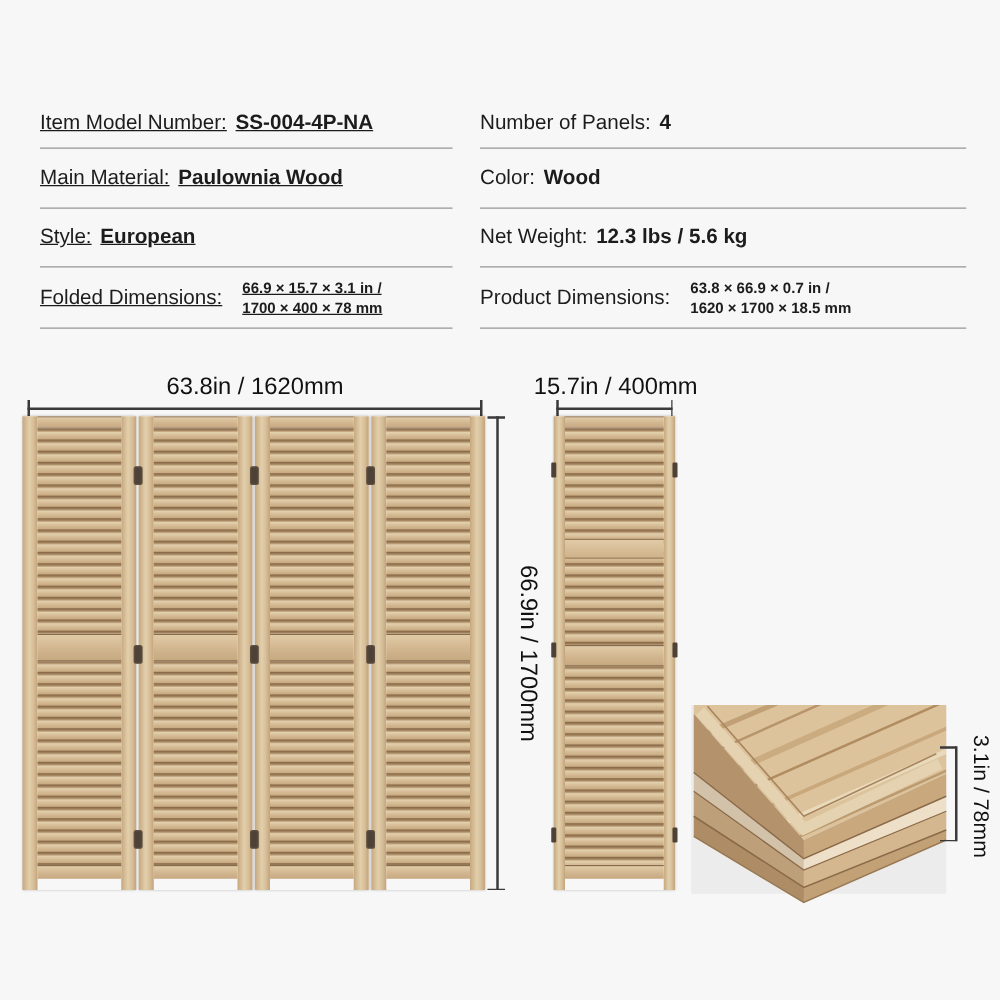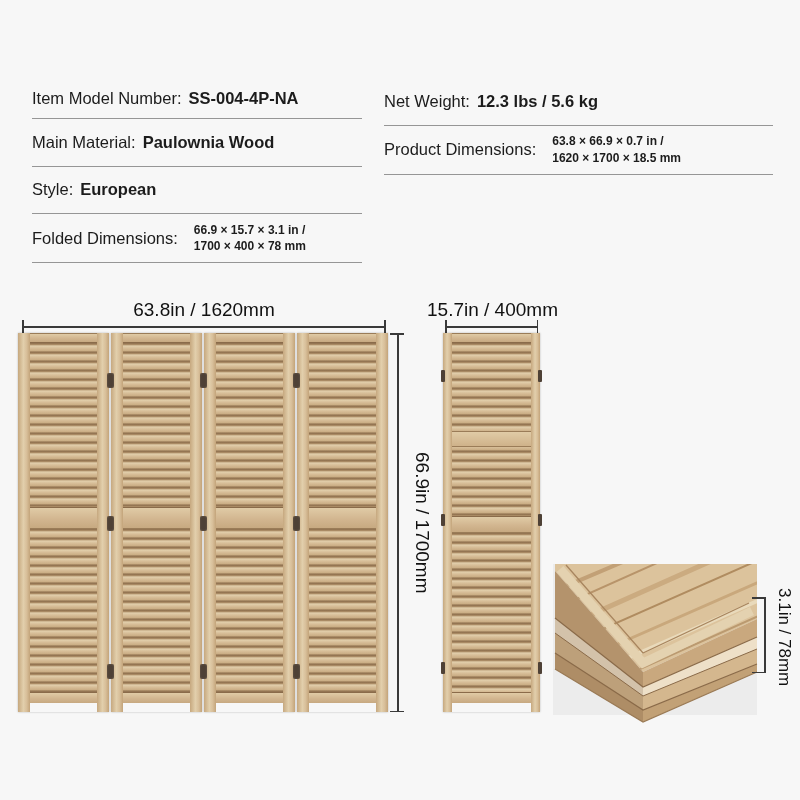--- a/index.html
+++ b/index.html
@@ -4,21 +4,21 @@
 <style>
   html,body{margin:0;padding:0;}
   body{
     width:800px;height:800px;position:relative;overflow:hidden;
     background:#f7f7f7;
     font-family:"Liberation Sans", sans-serif;
     color:#1c1c1c;
   }
   
   .spec-col{position:absolute;top:78px;}
-  .spec-col-left{left:32px;width:330px;}
+  .spec-col-left{left:32px;width:330px;text-decoration:underline;}
   .spec-col-right{left:384px;width:389px;}
   .spec-row{
     border-bottom:1.5px solid #969696;
     display:flex;align-items:center;gap:7px;
     font-size:16.5px;
   }
   .row-1{height:40px;}
   .row-mid{height:46.5px;}
   .row-4{height:48px;gap:16px;}
   .spec-label{font-weight:400;white-space:nowrap;}
@@ -92,20 +92,28 @@
   <div class="spec-row row-4">
     <span class="spec-label">Folded Dimensions:</span>
     <span class="dims-value">
       <span>66.9 × 15.7 × 3.1 in /</span><br>
       <span>1700 × 400 × 78 mm</span>
     </span>
   </div>
 </div>
 
 <div class="spec-col spec-col-right">
+  <div class="spec-row row-1">
+    <span class="spec-label">Number of Panels:</span>
+    <span class="spec-value">4</span>
+  </div>
+  <div class="spec-row row-mid">
+    <span class="spec-label">Color:</span>
+    <span class="spec-value">Wood</span>
+  </div>
   <div class="spec-row row-mid">
     <span class="spec-label">Net Weight:</span>
     <span class="spec-value">12.3 lbs / 5.6 kg</span>
   </div>
   <div class="spec-row row-4">
     <span class="spec-label">Product Dimensions:</span>
     <span class="dims-value">
       <span>63.8 × 66.9 × 0.7 in /</span><br>
       <span>1620 × 1700 × 18.5 mm</span>
     </span>

